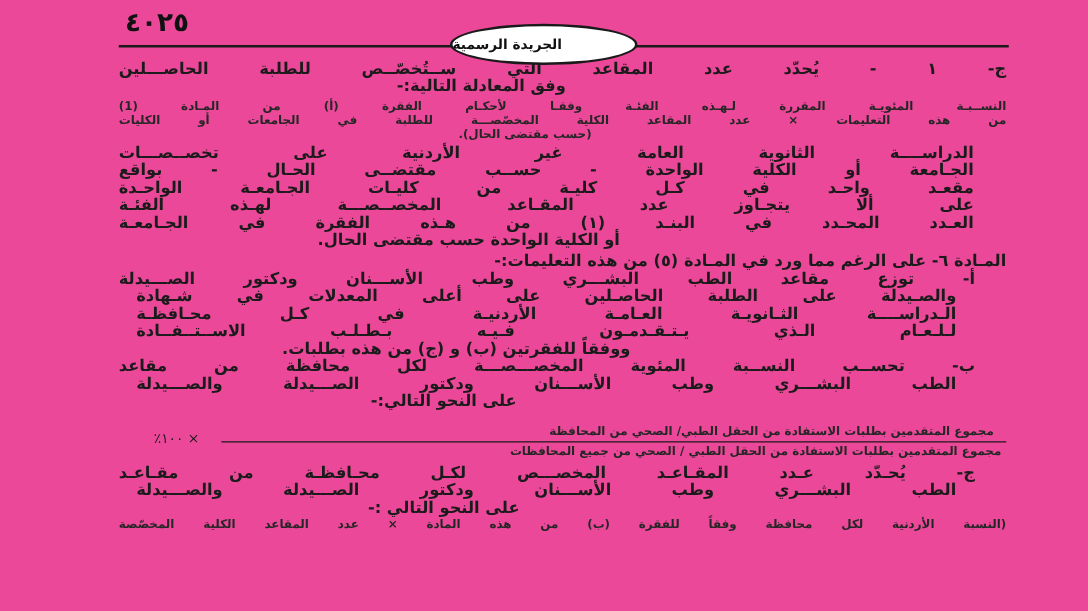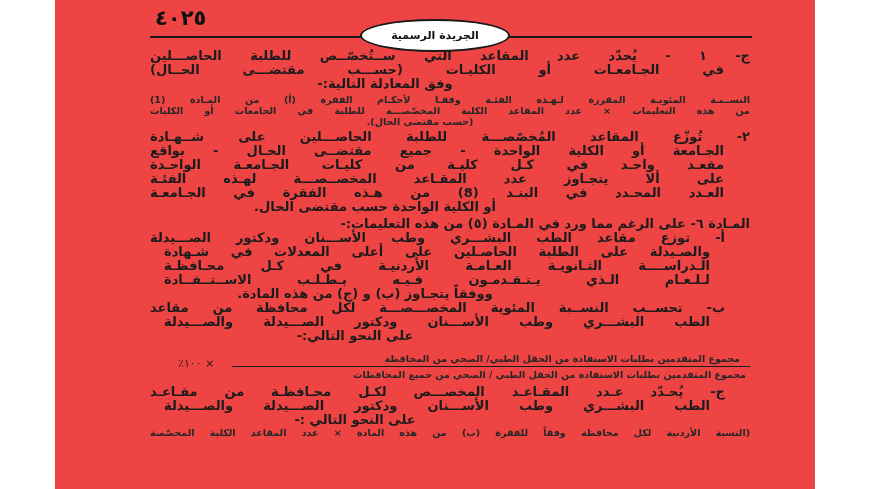--- a/index.html
+++ b/index.html
@@ -1,37 +1,37 @@
 <!DOCTYPE html>
 <html lang="ar"><head>
 <meta charset="utf-8">
 <style>
   * { margin:0; padding:0; box-sizing:border-box; }
   html,body { background:#ffffff; }
   body { font-family:"DejaVu Sans", sans-serif; }
   .page {
-    position:relative; width:760px; height:489px;
-    background:#ef4444; color:#161616; overflow:hidden;
+    position:relative; width:870px; height:489px;
+    background:#ec4899; color:#161616; overflow:hidden;
     margin:0 auto;
   }
   
   .header { position:relative; height:55px; padding:0 65px 0 95px; }
   .pagenum {
     position:absolute; left:100px; top:6px;
     font-size:21px; font-weight:bold; letter-spacing:7px; color:#111;
   }
   .rule {
     position:absolute; top:36px; left:95px; right:63px;
     height:2px; background:#1a1a1a;
   }
   .badge {
     position:absolute; top:19px; left:50%; transform:translateX(-50%);
     width:150px; height:33px; background:#fff;
     border:2px solid #1a1a1a; border-radius:50%;
-    display:flex; align-items:center; justify-content:center;
+    display:flex; align-items:center; justify-content:flex-start;
     font-size:11px; font-weight:bold; color:#111; z-index:2;
   }
   
   .doc {
     direction:rtl; padding:0 65px 0 95px; margin-top:-9px;
     font-weight:bold; color:#1b1b1b;
   }
   .ln {
     font-size:13px; line-height:14px; white-space:normal;
   }
@@ -71,48 +71,47 @@
     <div class="rule"></div>
     <div class="badge">
       <span>الجريدة الرسمية</span>
     </div>
   </div>
 
   <div class="doc">
 
     <div class="sect">
       <div class="ln j">ج- ١ - يُحدّد عدد المقاعد التي ســتُخصّــص للطلبة الحاصـــلين</div>
-      <div class="ln j pr26">في الجـامعـات أو الكليـات (حســـب مقتضـــى الحــال)</div>
       <div class="ln close c130">وفق المعادلة التالية:-</div>
     </div>
 
     <div class="sect">
       <div class="ln small j">النســبـة المئويـة المقررة لـهـذه الفئـة وفقـا لأحكـام الفقرة (أ) من المـادة (1)</div>
       <div class="ln small j">من هذه التعليمات × عدد المقاعد الكلية المخصّصـــة للطلبة في الجامعات أو الكليات</div>
       <div class="ln small close c60">(حسب مقتضى الحال).</div>
     </div>
 
     <div class="sect">
-      <div class="ln j">٢- تُوزّع المقاعد المُخصّصـــة للطلبة الحاصـــلين على شــهـادة</div>
-      <div class="ln j pr26">الجـامعة أو الكلية الواحدة - جميع مقتضــى الحـال - بواقع</div>
+      <div class="ln j pr26">الدراســــة الثانوية العامة غير الأردنية على تخصــصـــات</div>
+      <div class="ln j pr26">الجـامعة أو الكلية الواحدة - حســب مقتضــى الحـال - بواقع</div>
       <div class="ln j pr26">مقعـد واحـد في كـل كليـة من كليـات الجـامعـة الواحـدة</div>
       <div class="ln j pr26">على ألا يتجـاوز عدد المقـاعد المخصــصـــة لهـذه الفئـة</div>
-      <div class="ln j pr26">العـدد المحـدد في البنـد (8) من هـذه الفقرة في الجـامعـة</div>
+      <div class="ln j pr26">العـدد المحـدد في البنـد (١) من هـذه الفقرة في الجـامعـة</div>
       <div class="ln close c150">أو الكلية الواحدة حسب مقتضى الحال.</div>
     </div>
 
     <div class="sect">
       <div class="ln r">المـادة ٦- على الرغم مما ورد في المـادة (٥) من هذه التعليمات:-</div>
 
       <div>
         <div class="ln j pr25">أ- توزع مقاعد الطب البشـــري وطب الأســـنان ودكتور الصـــيدلة</div>
         <div class="ln j pr40">والصـيدلة على الطلبة الحاصـلين على أعلى المعدلات في شـهادة</div>
         <div class="ln j pr40">الـدراســــة الثـانويـة العـامـة الأردنيـة في كـل محـافظـة</div>
         <div class="ln j pr40">لـلـعـام الـذي يـتـقـدمـون فـيـه بـطـلـب الاســتــفــادة</div>
-        <div class="ln close c170">ووفقاً يتجـاوز (ب) و (ج) من هذه المادة.</div>
+        <div class="ln close c170">ووفقاً للفقرتين (ب) و (ج) من هذه بطلبات.</div>
       </div>
 
       <div>
         <div class="ln j pr25">ب- تحســب النســبة المئوية المخصـــصـــة لكل محافظة من مقاعد</div>
         <div class="ln j pr40">الطب البشـــري وطب الأســـنان ودكتور الصـــيدلة والصـــيدلة</div>
         <div class="ln close c190">على النحو التالي:-</div>
       </div>
 
       <div class="formula">
         <div class="frac">

